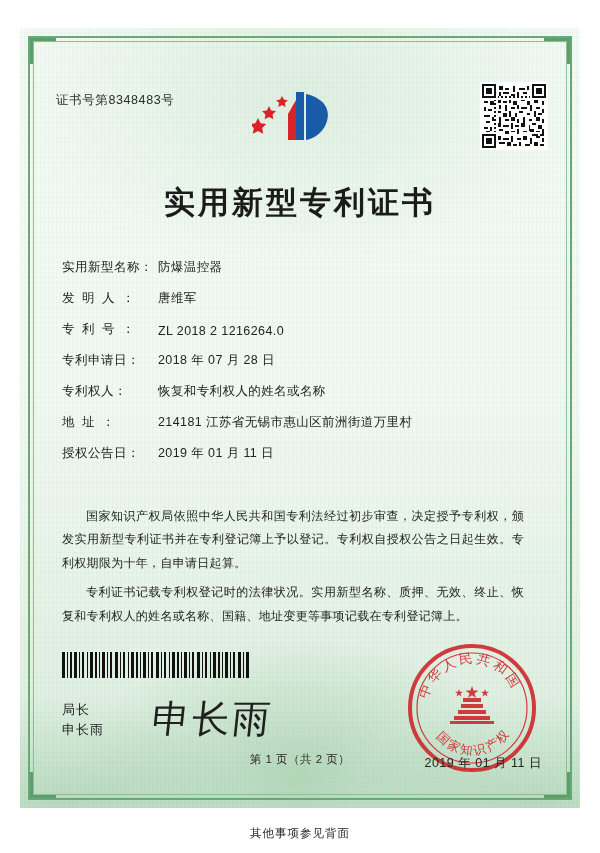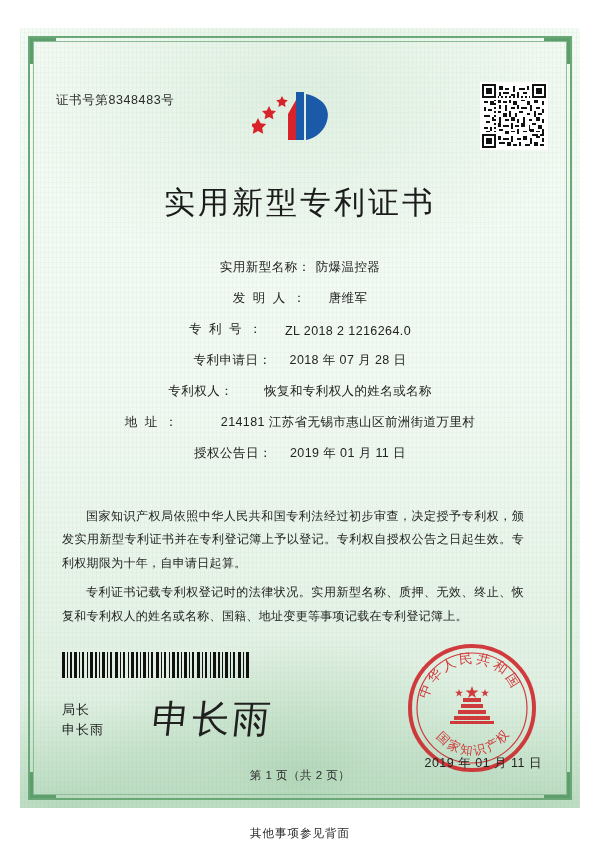--- a/index.html
+++ b/index.html
@@ -103,41 +103,40 @@
   }
   .qr svg { display: block; }
 
   .title {
     position: absolute;
     left: 0;
     right: 0;
     top: 182px;
     text-align: center;
     font-size: 31px;
-    font-weight: normal;
+    font-weight: bold;
     color: #1b1b1b;
     letter-spacing: 3px;
     font-family: "Liberation Serif", serif;
   }
 
   
   .fields {
     position: absolute;
     left: 62px;
     top: 245px;
     width: 476px;
   }
   .row {
     display: flex;
     align-items: flex-end;
     font-size: 12.5px;
     color: #232323;
     height: 31px;
     white-space: nowrap;
-    justify-content: center;
   }
   .row .label {
     width: 96px;
     flex: 0 0 96px;
     letter-spacing: 0.5px;
   }
   .row .label.spaced {
     letter-spacing: 7.5px;
   }
   .row .value {
@@ -216,21 +215,21 @@
     top: 755px;
     font-size: 12.5px;
     color: #232323;
     letter-spacing: 0.5px;
   }
 
   .page-no {
     position: absolute;
     left: 0;
     right: 0;
-    top: 768px;
+    top: 752px;
     text-align: center;
     font-size: 11.5px;
     color: #2b2b2b;
     letter-spacing: 0.5px;
   }
   .footnote {
     position: absolute;
     left: 0;
     right: 0;
     top: 826px;

